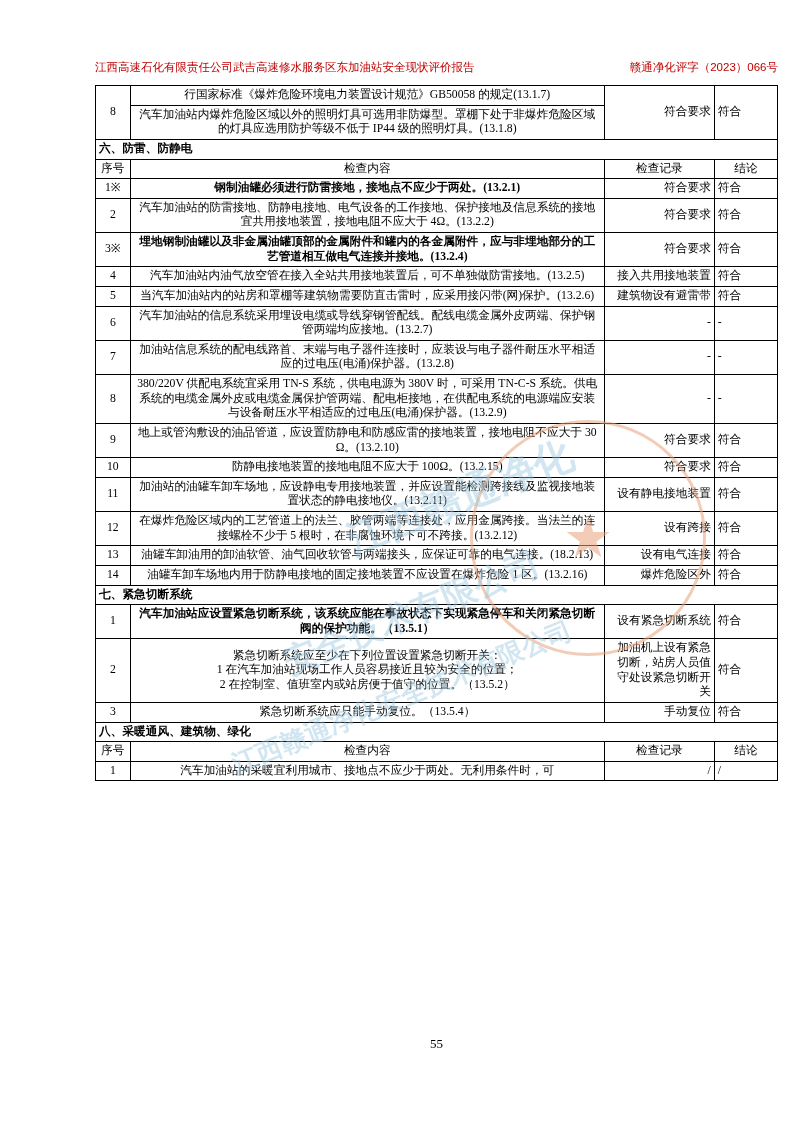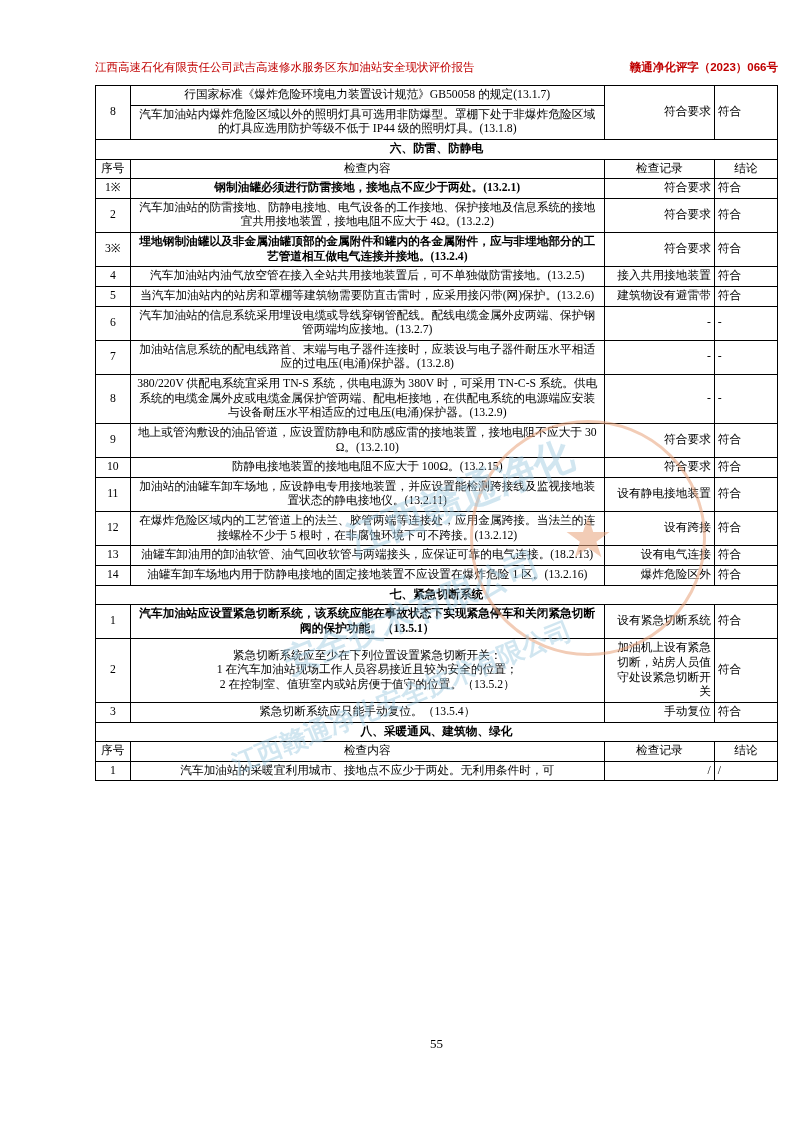--- a/index.html
+++ b/index.html
@@ -32,21 +32,21 @@
     color: #c00000;
     font-family: "Liberation Sans", sans-serif;
     letter-spacing: 0px;
     margin-bottom: 10px;
   }
   .header .left {
     white-space: nowrap;
   }
   .header .right {
     white-space: nowrap;
-    font-weight: bold;
+    font-weight: normal;
   }
   
   table.doc {
     border-collapse: collapse;
     width: 683px;
     table-layout: fixed;
     font-size: 11.7px;
     line-height: 1.25;
   }
   table.doc td {
@@ -54,21 +54,21 @@
     padding: 2px 3px;
     vertical-align: middle;
     word-break: break-all;
   }
   .c-no   { width: 34px;  text-align: center; }
   .c-body { width: 466px; text-align: center; }
   .c-rec  { width: 108px; text-align: right; }
   .c-con  { width: 62px;  }
 
   .section-title {
-    text-align: center;
+    text-align: left;
     font-weight: bold;
   }
   .col-head {
     text-align: center;
   }
   .bold { font-weight: bold; font-family: Liberation Serif, serif; }
 
   
   .page-no {
     position: absolute;

